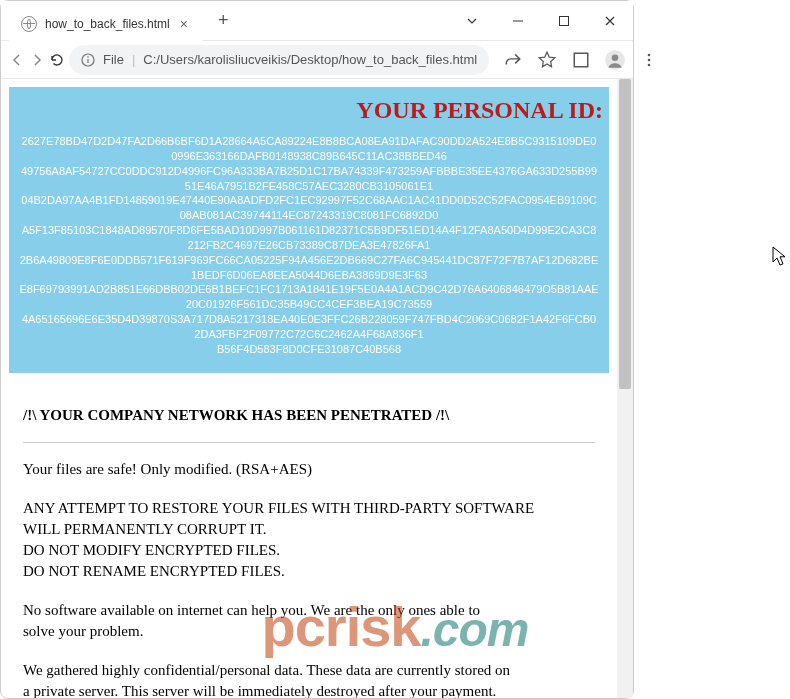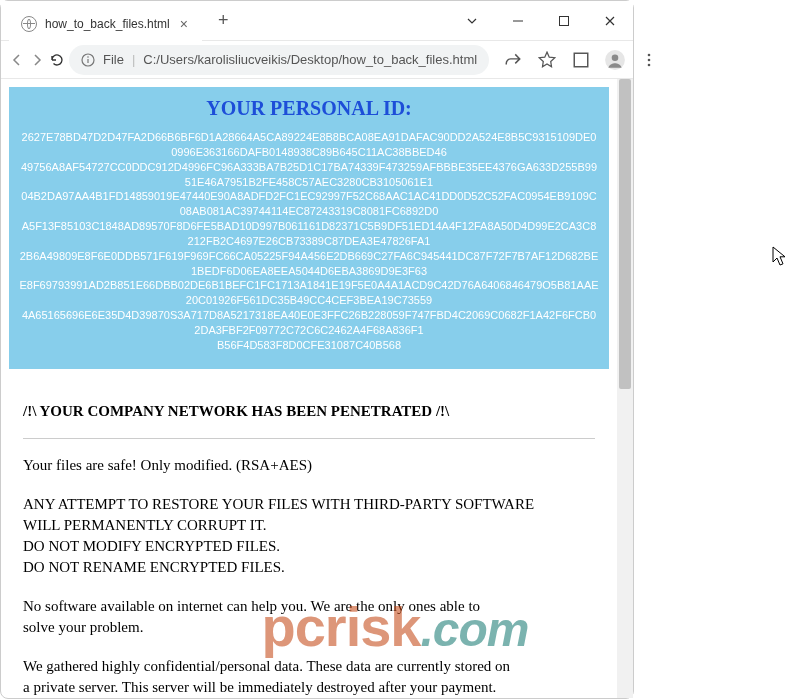--- a/index.html
+++ b/index.html
@@ -28,21 +28,21 @@
 .addr-sep { color: #bbb; }
 .tb-icons { display: flex; gap: 10px; align-items: center; margin-left: 8px; }
 .tb-icon { width: 24px; height: 24px; display: flex; align-items: center; justify-content: center; color: #555; cursor: pointer; }
 
 .content-wrap { flex: 1; display: flex; overflow: hidden; }
 .content { flex: 1; overflow-y: auto; padding: 8px; }
 .vscroll { width: 16px; background: #f1f1f1; position: relative; }
 .vthumb { position: absolute; left: 2px; right: 2px; top: 0; height: 310px; background: #c1c1c1; border-radius: 2px; }
 
 .banner { background: #87CEEB; padding: 10px 6px 16px; text-align: center; }
-.banner-title { color: #1d4ed8; font-weight: bold; font-size: 20px; font-family: "Times New Roman", serif; margin-bottom: 10px; }
+.banner-title { color: #b91c1c; font-weight: bold; font-size: 24px; font-family: "Times New Roman", serif; margin-bottom: 10px; text-align: right; }
 .hex { color: #fff; font-size: 11px; font-family: Liberation Sans, sans-serif; line-height: 1.35; word-break: break-all; padding: 0 4px; text-align: center; }
 
 .body-text { font-family: "Times New Roman", serif; color: #000; font-size: 15px; padding: 34px 14px 14px; }
 .line-bold { font-weight: bold; }
 .hr { border: none; border-top: 1px solid #ccc; margin: 18px 0; }
 .para { margin-bottom: 4px; }
 .gap { height: 18px; }
 
 .cursor { position: absolute; right: 2px; top: 246px; z-index: 20; }
 .cursor svg { width: 16px; height: 22px; }

